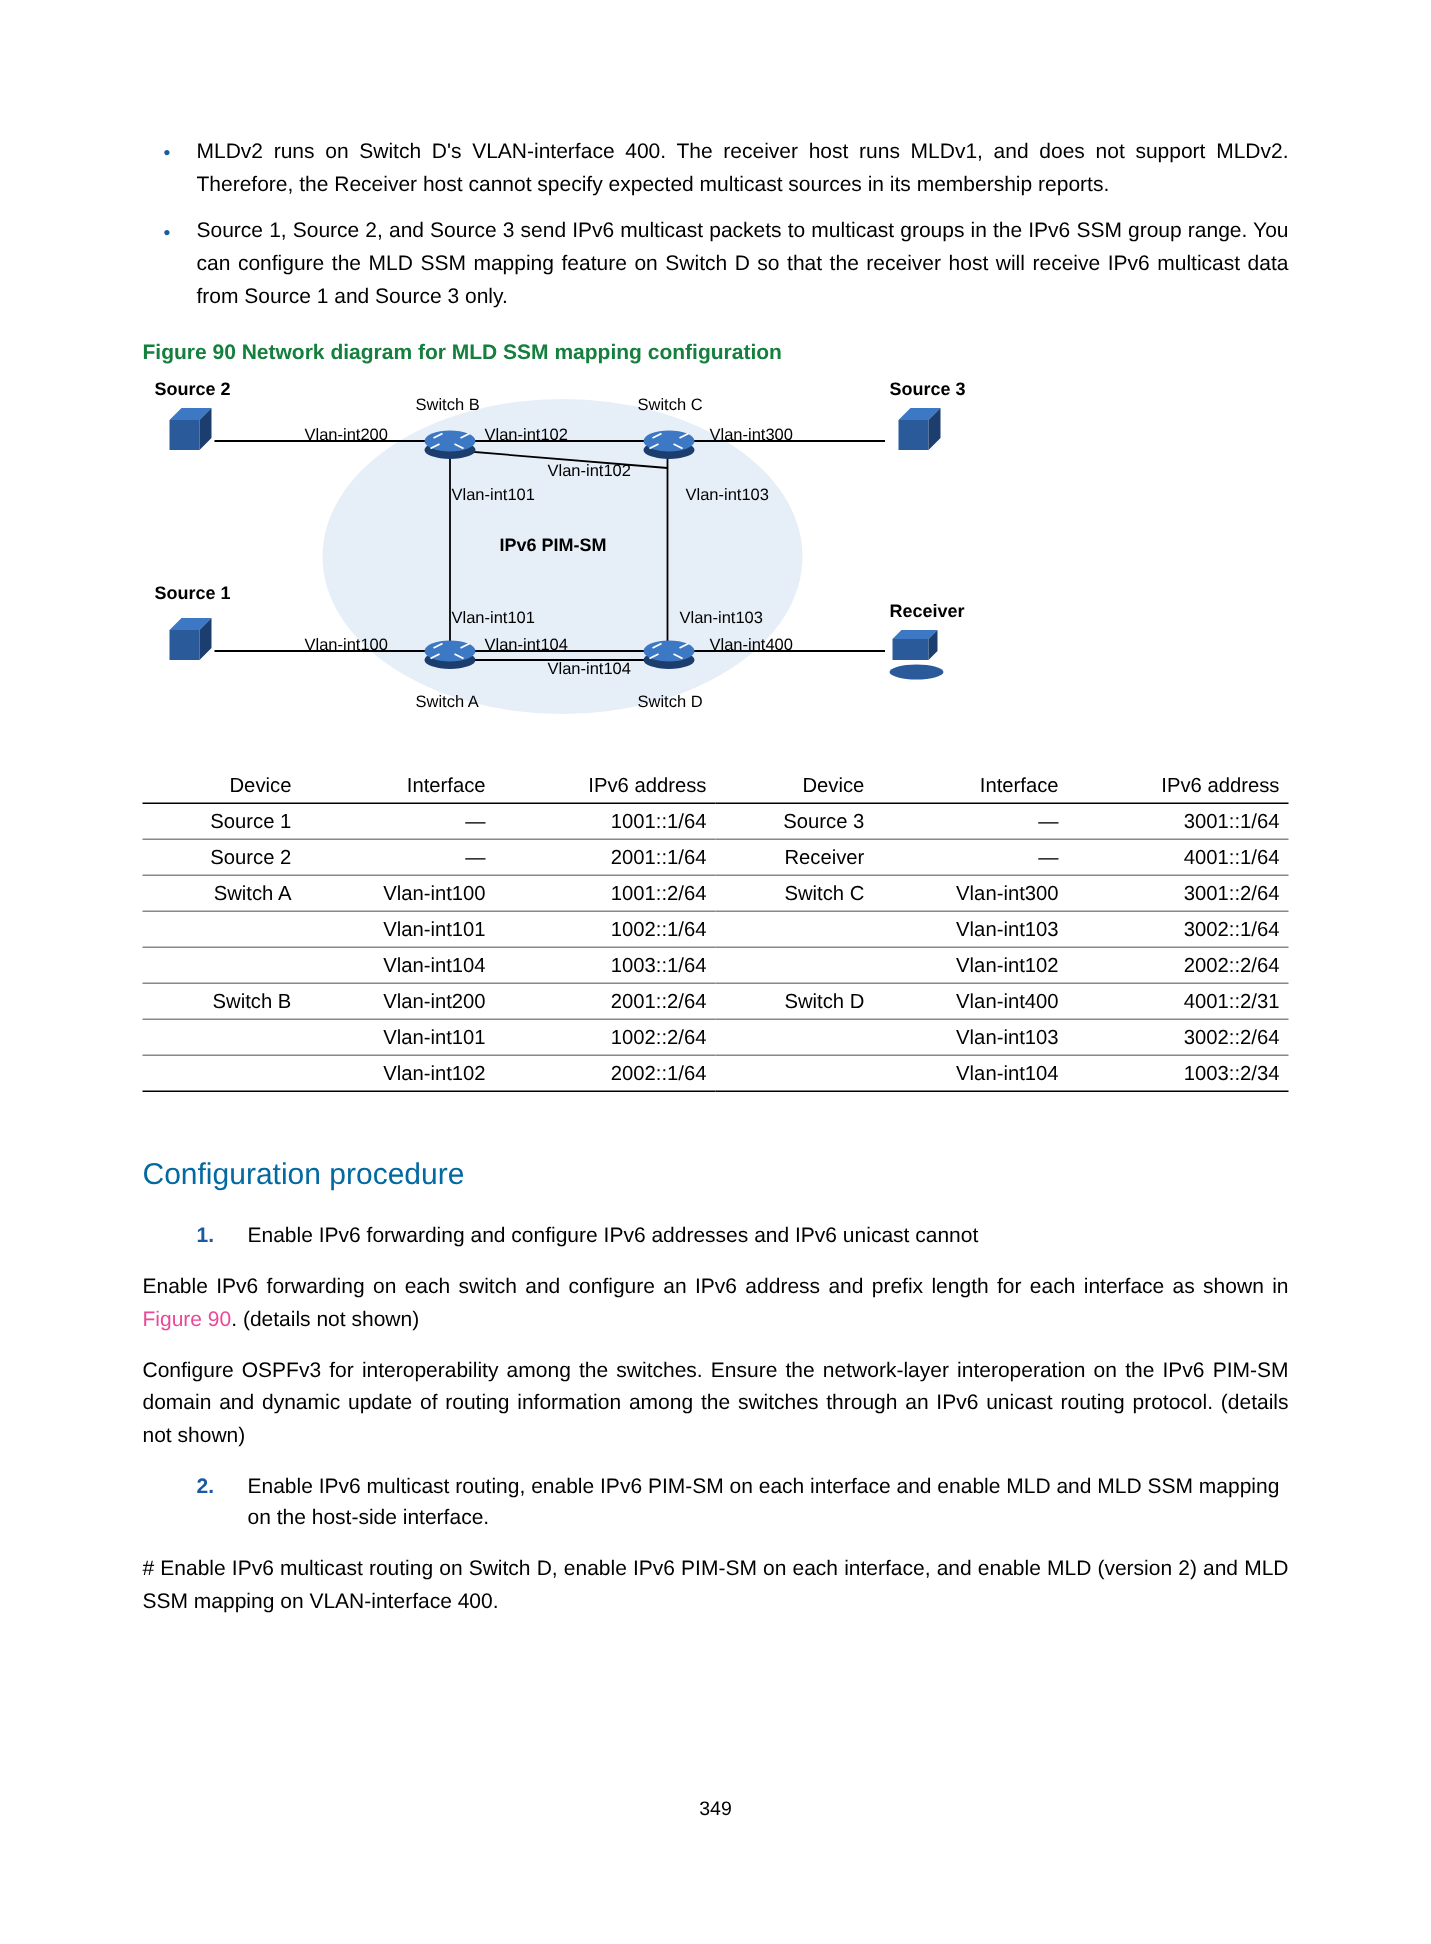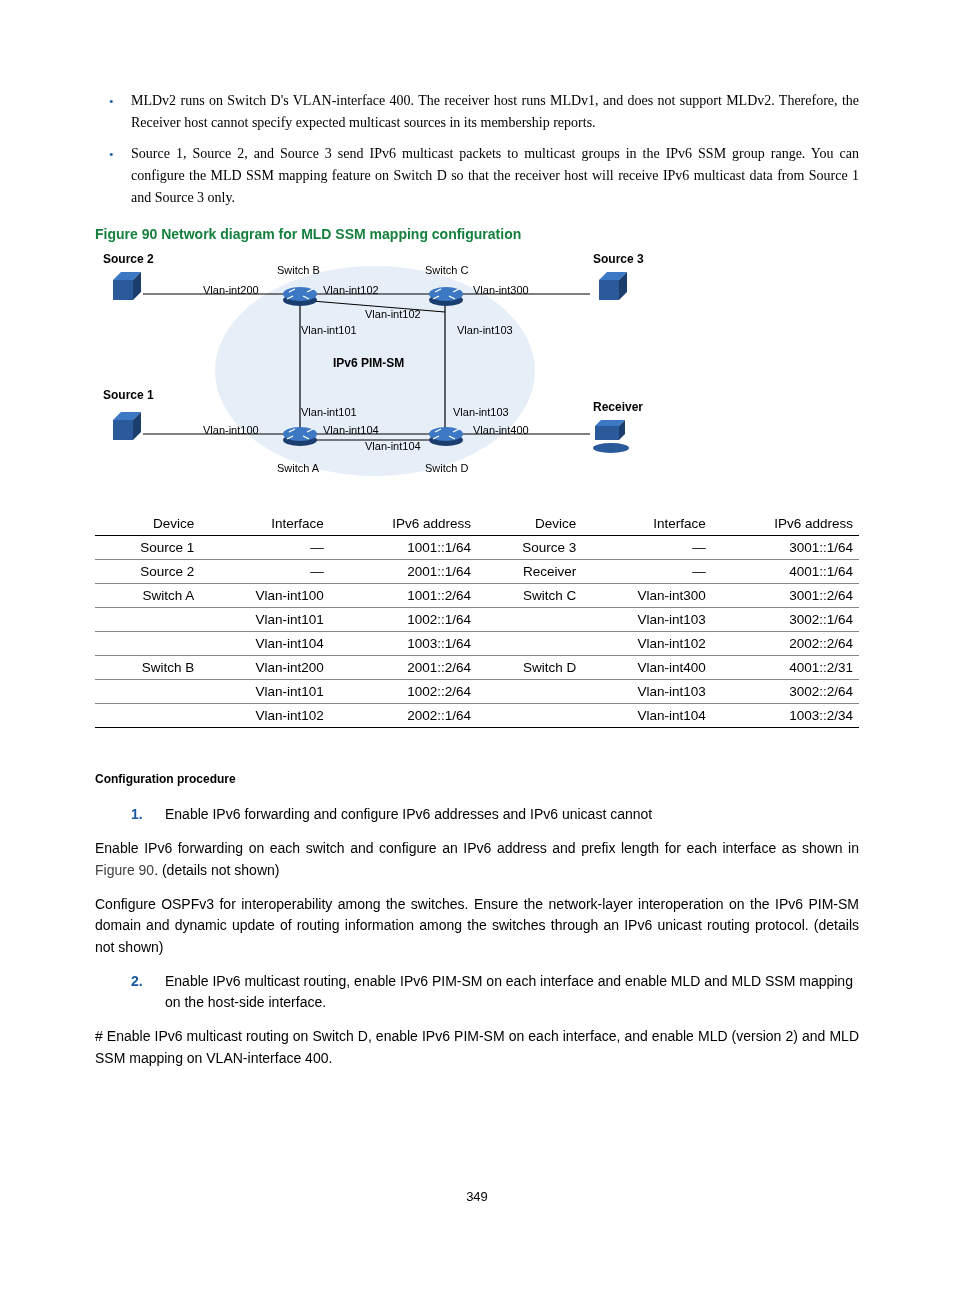--- a/index.html
+++ b/index.html
@@ -18,21 +18,20 @@
     list-style: none;
     padding-left: 36px;
     margin: 0 0 18px 0;
   }
   ul.bullets li {
     position: relative;
     font-size: 14px;
     line-height: 1.55;
     text-align: justify;
     margin-bottom: 10px;
-    font-family: Liberation Serif, serif;
   }
   ul.bullets li::before {
     content: "•";
     position: absolute;
     left: -22px;
     top: 2px;
     color: #1a5aa0;
     font-size: 13px;
   }
   .fig-caption {
@@ -71,23 +70,23 @@
     border-bottom: 1px solid #000;
   }
   table.addr tbody tr td {
     border-bottom: 1px solid #888;
   }
   table.addr tbody tr:last-child td {
     border-bottom: 1px solid #000;
   }
   
   h3.section {
-    color: #000000;
-    font-size: 12px;
-    font-weight: bold;
+    color: #0369a1;
+    font-size: 20px;
+    font-weight: normal;
     margin: 0 0 18px 0;
   }
   ol.steps {
     list-style: none;
     padding-left: 70px;
     margin: 0 0 10px 0;
     counter-reset: step;
   }
   ol.steps li {
     position: relative;
@@ -102,21 +101,21 @@
     color: #1a5aa0;
     font-weight: bold;
     font-size: 14px;
   }
   p.body {
     font-size: 14px;
     line-height: 1.55;
     text-align: justify;
     margin: 0 0 12px 0;
   }
-  .link { color: #404040; }
+  .link { color: #ec4899; }
   .pgnum {
     text-align: center;
     font-size: 13px;
     margin-top: 120px;
   }
 </style>
 </head>
 <body>
 
 <div class="page">

